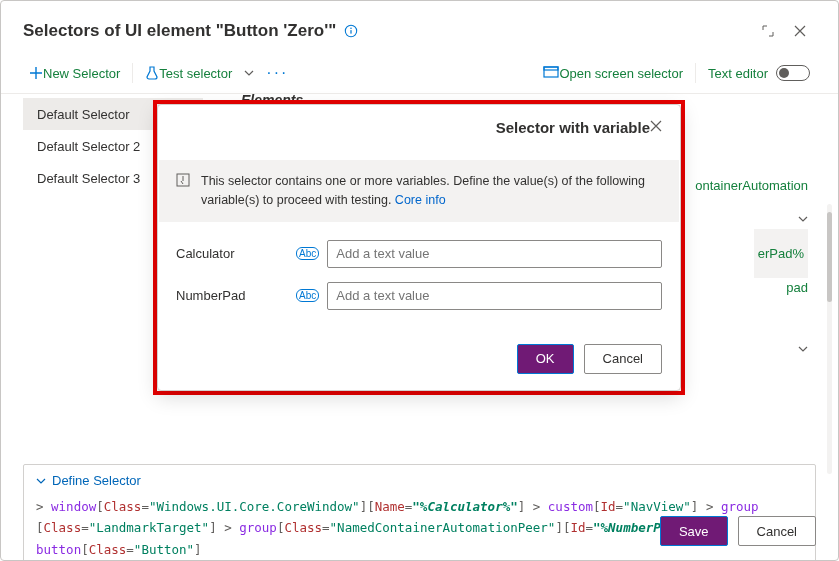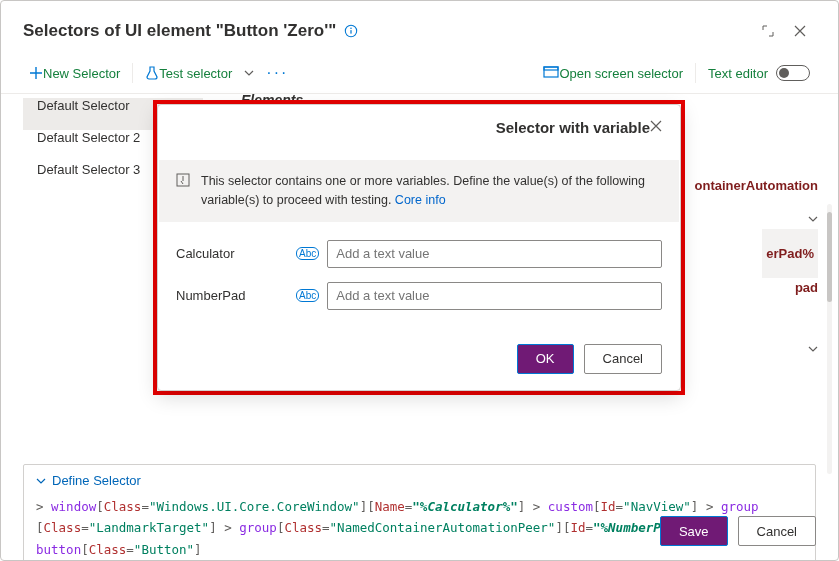--- a/index.html
+++ b/index.html
@@ -18,27 +18,27 @@
   .tb-btn.blue-icon svg, .tb-btn.blue-icon span.ic { color: #0078d4; }
   .tb-sep { width: 1px; height: 20px; background: #edebe9; margin: 0 6px; }
   .tb-caret { padding: 4px 6px; color: #605e5c; cursor: pointer; }
   .tb-more { color: #0078d4; letter-spacing: 2px; font-size: 16px; padding: 0 6px; cursor: pointer; }
   .tb-spacer { flex: 1; }
   .toggle { width: 34px; height: 16px; border: 1px solid #605e5c; border-radius: 10px; position: relative; margin-left: 8px; }
   .toggle::after { content: ""; width: 10px; height: 10px; background: #605e5c; border-radius: 50%; position: absolute; top: 2px; left: 2px; }
 
   .body-area { position: relative; padding: 0 22px; height: 370px; }
   .selector-list { width: 180px; padding-top: 4px; }
-  .sel-item { display: flex; justify-content: space-between; height: 32px; padding: 0 10px 0 14px; cursor: pointer; }
+  .sel-item { display: flex; justify-content: space-between; align-items: center; height: 32px; padding: 0 10px 0 14px; cursor: pointer; }
   .sel-item.active { background: #edebe9; }
   .sel-item .dots { color: #605e5c; visibility: hidden; }
   .sel-item.active .dots { visibility: visible; }
   .elements-head { position: absolute; left: 240px; top: -2px; font-weight: 600; font-size: 14px; font-style: italic; }
 
-  .right-peek { position: absolute; right: 20px; top: 74px; font-size: 13px; color: #7f1d1d; font-weight: bold; }
+  .right-peek { position: absolute; right: 30px; top: 74px; font-size: 13px; color: #15803d; }
   .right-peek .row { height: 34px; display: flex; align-items: center; justify-content: flex-end; }
   .right-peek .chev { margin-left: 8px; color: #605e5c; }
   .right-peek .hl { background: #f3f2f1; padding: 17px 4px; margin-left: 40px; }
 
   .redbox { position: absolute; left: 152px; top: 6px; width: 532px; border: 4px solid #e60000; }
   .modal { background: #fff; border: 1px solid #d2d0ce; border-radius: 4px; box-shadow: 0 6px 20px rgba(0,0,0,0.15); }
   .m-head { display: flex; justify-content: flex-end; align-items: center; padding: 14px 18px 24px; }
   .m-head h2 { margin: 0; font-size: 15px; font-weight: 600; }
   .m-info { background: #f3f2f1; margin: 0 1px; padding: 12px 16px; display: flex; gap: 10px; font-size: 12.5px; line-height: 1.5; }
   .m-info a.link { color: #0066cc; text-decoration: none; }

